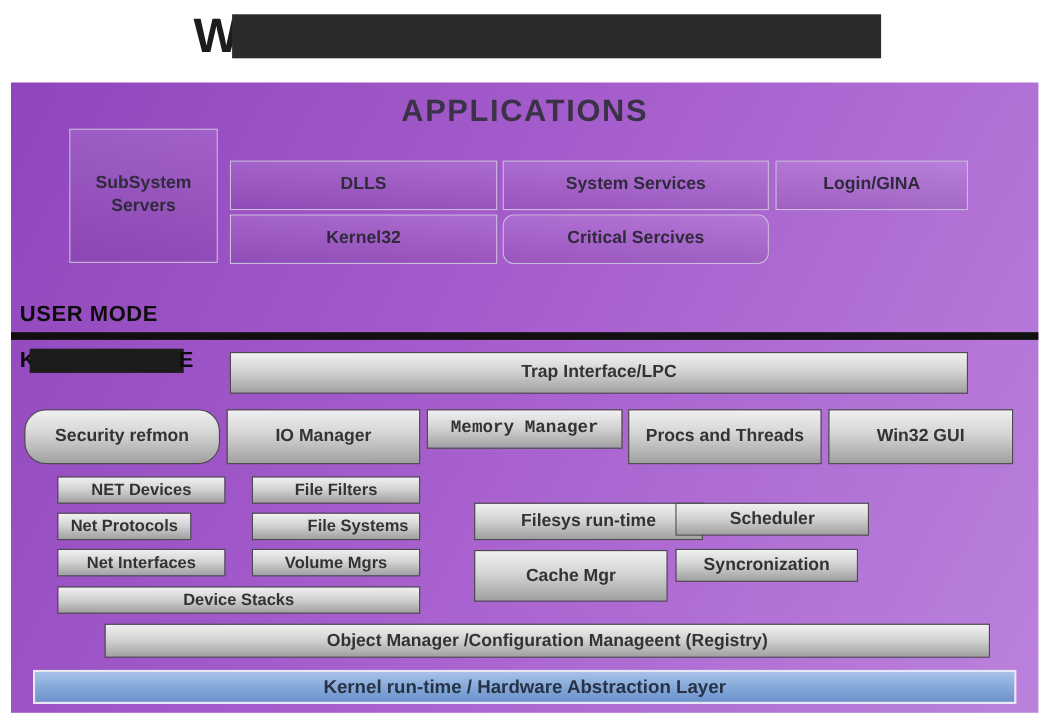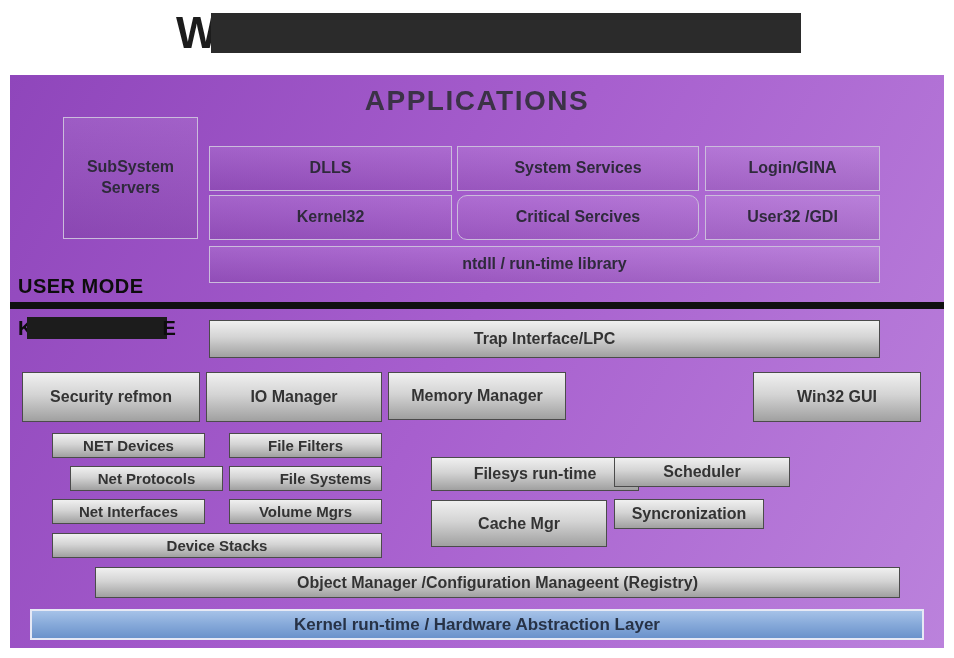--- a/index.html
+++ b/index.html
@@ -75,55 +75,54 @@
     <div class="heading">APPLICATIONS</div>
 
     <div class="pbox" style="left:53px; top:42px; width:135px; height:122px;">SubSystem Servers</div>
 
     <div class="pbox" style="left:199px; top:71px; width:243px; height:45px;">DLLS</div>
     <div class="pbox" style="left:447px; top:71px; width:242px; height:45px;">System Services</div>
     <div class="pbox" style="left:695px; top:71px; width:175px; height:45px;">Login/GINA</div>
 
     <div class="pbox" style="left:199px; top:120px; width:243px; height:45px;">Kernel32</div>
     <div class="pbox" style="left:447px; top:120px; width:242px; height:45px;border-radius:10px;">Critical Sercives</div>
-    <div class="pbox" style="left:695px; top:120px; width:175px; height:45px;">User32 /GDI</div>
 
-    <div class="pbox" style="left:199px; top:171px; width:671px; height:37px;">ntdll / run-time library</div>
 
     <div class="mode-label" style="left:8px; top:200px;">USER MODE</div>
 
     <div class="divider"></div>
 
     <div class="kernel-row">
       <span class="kernel-letter">K</span>
       <span class="kernel-redact"></span>
       <span class="kernel-letter">E</span>
     </div>
 
     <div class="gbox" style="left:199px; top:245px; width:671px; height:38px;">Trap Interface/LPC</div>
 
-    <div class="gbox" style="left:12px; top:297px; width:178px; height:50px;">Security refmon</div>
+    <div class="gbox" style="left:12px; top:297px; width:178px; height:50px;border-radius:20px;">Security refmon</div>
     <div class="gbox" style="left:196px; top:297px; width:176px; height:50px;">IO Manager</div>
-    <div class="gbox" style="left:378px; top:297px; width:178px; height:48px;">Memory Manager</div>
+    <div class="gbox" style="left:378px; top:297px; width:178px; height:36px;font-family:Liberation Mono, monospace;">Memory Manager</div>
+    <div class="gbox" style="left:561px; top:297px; width:176px; height:50px;">Procs and Threads</div>
     <div class="gbox" style="left:743px; top:297px; width:168px; height:50px;">Win32 GUI</div>
 
     <div class="gbox small" style="left:42px; top:358px; width:153px; height:25px;">NET Devices</div>
     <div class="gbox small" style="left:219px; top:358px; width:153px; height:25px;">File Filters</div>
 
-    <div class="gbox small" style="left:60px; top:391px; width:153px; height:25px;">Net Protocols</div>
+    <div class="gbox small" style="left:42px; top:391px; width:122px; height:25px;">Net Protocols</div>
     <div class="gbox small" style="left:219px; top:391px; width:153px; height:25px;padding-left:44px;">File Systems</div>
 
     <div class="gbox small" style="left:42px; top:424px; width:153px; height:25px;">Net Interfaces</div>
     <div class="gbox small" style="left:219px; top:424px; width:153px; height:25px;">Volume Mgrs</div>
 
     <div class="gbox" style="left:421px; top:382px; width:208px; height:34px;">Filesys run-time</div>
     <div class="gbox" style="left:604px; top:382px; width:176px; height:30px;">Scheduler</div>
 
     <div class="gbox" style="left:421px; top:425px; width:176px; height:47px;">Cache Mgr</div>
-    <div class="gbox" style="left:604px; top:424px; width:150px; height:30px;">Syncronization</div>
+    <div class="gbox" style="left:604px; top:424px; width:166px; height:30px;">Syncronization</div>
 
     <div class="gbox small" style="left:42px; top:458px; width:330px; height:25px;">Device Stacks</div>
 
     <div class="gbox" style="left:85px; top:492px; width:805px; height:31px;">Object Manager /Configuration Manageent (Registry)</div>
 
     <div class="bluebox" style="left:20px; top:534px; width:894px; height:31px;">Kernel run-time / Hardware Abstraction Layer</div>
 
   </div>
 </div>
 

